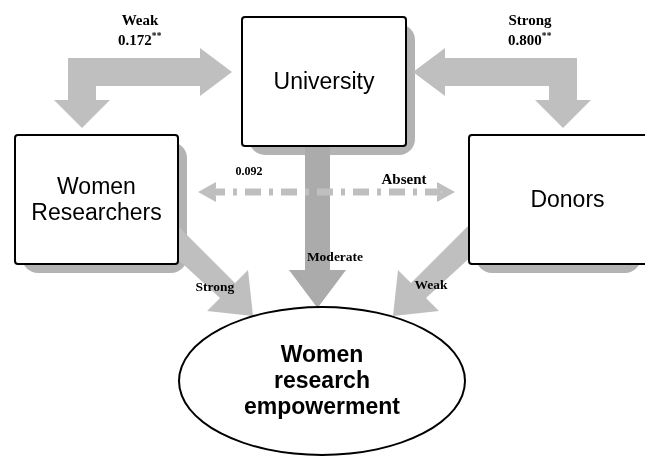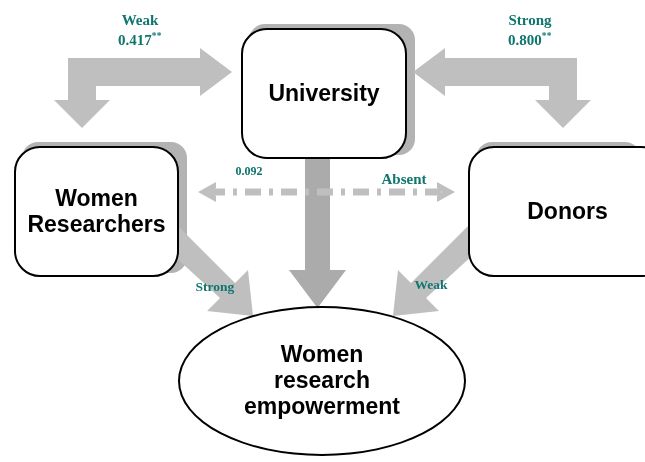--- a/index.html
+++ b/index.html
@@ -21,31 +21,30 @@
     position: absolute;
     left: 0;
     top: 0;
     width: 645px;
     height: 462px;
   }
   .node-box {
     position: absolute;
     box-sizing: border-box;
     border: 2.2px solid #000000;
-    border-radius: 26px;
+    border-radius: 4px;
     background: #ffffff;
     display: flex;
     align-items: center;
     justify-content: center;
     text-align: center;
     font-family: "Liberation Sans", sans-serif;
-    font-weight: bold;
+    font-weight: normal;
     color: #000000;
     z-index: 5;
-    margin-top: 12px;
   }
   .node-label {
     line-height: 1.12;
     white-space: pre-line;
   }
   #node-university {
     left: 241px; top: 16px; width: 166px; height: 131px;
     font-size: 23px;
   }
   #node-women-researchers {
@@ -70,21 +69,21 @@
     font-family: "Liberation Sans", sans-serif;
     font-weight: bold;
     font-size: 23px;
     color: #000000;
     z-index: 5;
   }
   .edge-label {
     position: absolute;
     font-family: "Liberation Serif", serif;
     font-weight: bold;
-    color: #0f766e;
+    color: #000000;
     text-align: center;
     white-space: nowrap;
     z-index: 8;
   }
   .edge-label .sup {
     font-size: 0.62em;
     vertical-align: super;
     letter-spacing: 0.4px;
   }
   #label-weak-310 {
@@ -166,30 +165,31 @@
   </div>
 
   <div id="node-outcome">
     <span class="node-label">Women
 research
 empowerment</span>
   </div>
 
   <div class="edge-label" id="label-weak-310">
     <div>Weak</div>
-    <div><span>0.417</span><span class="sup">**</span></div>
+    <div><span>0.172</span><span class="sup">**</span></div>
   </div>
 
   <div class="edge-label" id="label-strong-598">
     <div>Strong</div>
     <div><span>0.800</span><span class="sup">**</span></div>
   </div>
 
   <div class="edge-label" id="label-0092">0.092</div>
 
   <div class="edge-label" id="label-absent">Absent</div>
 
+  <div class="edge-label" id="label-moderate">Moderate</div>
 
   <div class="edge-label" id="label-strong-bl">Strong</div>
 
   <div class="edge-label" id="label-weak-br">Weak</div>
 
 </div>
 
 </body></html>

